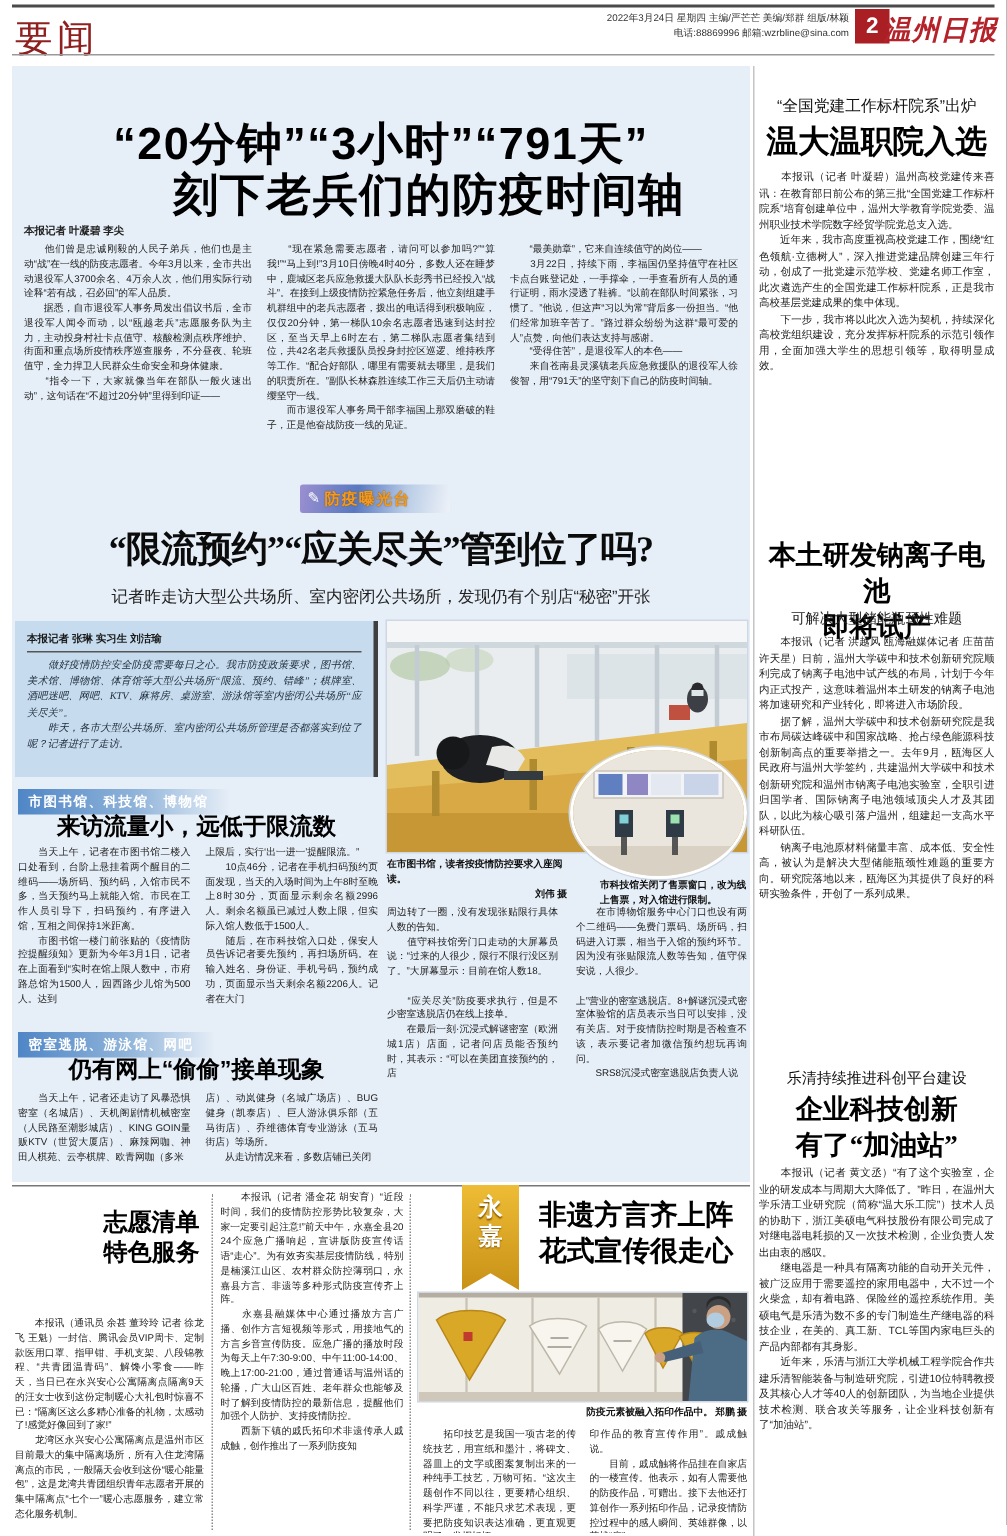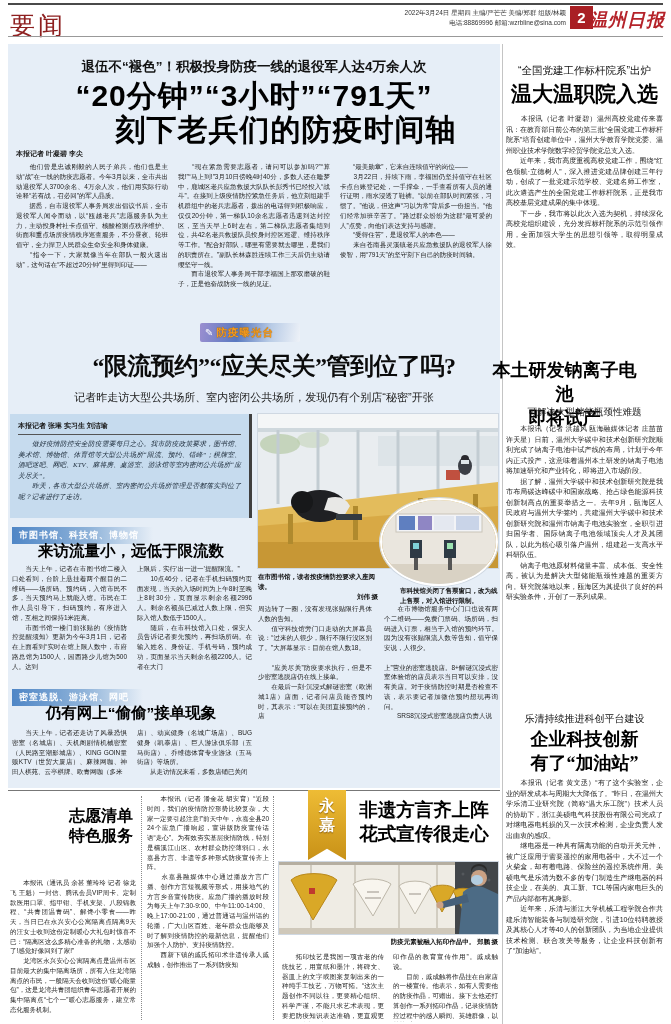--- a/index.html
+++ b/index.html
@@ -23,21 +23,21 @@
   .lead-kicker{font-size:13.5px;font-weight:bold;color:#111;}
   .lead-h1{font-size:30px;font-weight:900;letter-spacing:1px;color:#000;}
   .byline{font-size:7px;font-weight:bold;color:#222;}
   .colrow{display:flex;gap:10px;}
   .colrow>div{flex:1;}
   
   .spot-badge{width:100px;height:19px;border-radius:2px;display:flex;align-items:center;gap:3px;padding-left:5px;
       background:linear-gradient(100deg,#9b8fd0,#5878c0 38%,#b9cce6 70%,#eef2f8);box-sizing:border-box;}
   .spot-badge .pen{color:#fff;font-size:10px;}
   .spot-badge .txt{color:#f59a1e;font-weight:900;font-size:10.5px;letter-spacing:1px;text-shadow:0 0 1px #7a4d00;}
-  .spot-h2{font-size:24px;font-weight:900;letter-spacing:-.5px;color:#0b0b0b;padding-left:20px;}
+  .spot-h2{font-size:24px;font-weight:900;letter-spacing:-.5px;color:#0b0b0b;}
   .spot-sub{font-size:11px;color:#222;}
   .introbox{background:#c6dbee;border-right:3px solid #3f3f3f;box-sizing:border-box;padding:7px 8px;}
   .introbox .bl{font-size:7px;font-weight:bold;border-bottom:1px solid #555;padding-bottom:3px;margin-bottom:4px;}
   .introtext{font-family:"Liberation Serif","DejaVu Serif",serif;font-style:italic;font-size:6.8px;line-height:1.55;color:#1c2b3a;}
   .bar{display:inline-block;padding:2px 14px 2px 7px;color:#fff;font-weight:bold;font-size:9px;letter-spacing:1px;
        background:linear-gradient(90deg,#4f86c6,#8fb3d9 55%,rgba(230,238,247,0));}
   .sec-h{font-size:15.5px;font-weight:900;color:#000;}
   .cap{font-family:"Liberation Serif","DejaVu Serif",serif;font-size:6.5px;font-weight:bold;line-height:1.5;color:#111;}
   .photo-frame{background:#fff;box-shadow:0 0 0 1px #cfd8e2;}
   
@@ -61,21 +61,20 @@
   <div class="abs meta" style="right:105px;top:8px;width:260px;">
     <div>2022年3月24日 星期四 主编/严芒芒 美编/郑群 组版/林颖</div>
     <div>电话:88869996 邮箱:wzrbline@sina.com</div>
   </div>
   <div class="abs pagenum" style="right:78px;top:6px;">2</div>
   <div class="abs masthead" style="right:6px;top:8px;">温州日报</div>
   <div class="abs" style="left:8px;top:36px;width:655px;height:1px;background:#999;"></div>
 
   <div class="abs panel" style="left:8px;top:44px;width:492px;height:744px;"></div>
 
-  <div class="abs lead-kicker center" style="left:8px;top:58px;width:492px;">退伍不“褪色”！积极投身防疫一线的退役军人达4万余人次</div>
   <div class="abs lead-h1 center" style="left:8px;top:76px;width:492px;">“20分钟”“3小时”“791天”</div>
   <div class="abs lead-h1 center" style="left:8px;top:110px;width:556px;">刻下老兵们的防疫时间轴</div>
   <div class="abs byline" style="left:16px;top:149px;">本报记者 叶凝碧 李尖</div>
   <div class="abs colrow" style="left:16px;top:162px;width:476px;height:158px;overflow:hidden;">
     <div class="t65 jt">　　他们曾是忠诚刚毅的人民子弟兵，他们也是主动“战”在一线的防疫志愿者。今年3月以来，全市共出动退役军人3700余名、4万余人次，他们用实际行动诠释“若有战，召必回”的军人品质。
 　　据悉，自市退役军人事务局发出倡议书后，全市退役军人闻令而动，以“瓯越老兵”志愿服务队为主力，主动投身村社卡点值守、核酸检测点秩序维护、街面和重点场所疫情秩序巡查服务，不分昼夜、轮班值守，全力捍卫人民群众生命安全和身体健康。
 　　“指令一下，大家就像当年在部队一般火速出动”，这句话在“不超过20分钟”里得到印证——</div>
     <div class="t65 jt">　　“现在紧急需要志愿者，请问可以参加吗?”“算我!”“马上到!”3月10日傍晚4时40分，多数人还在睡梦中，鹿城区老兵应急救援大队队长彭秀书已经投入“战斗”。在接到上级疫情防控紧急任务后，他立刻组建手机群组中的老兵志愿者，拨出的电话得到积极响应，仅仅20分钟，第一梯队10余名志愿者迅速到达封控区，至当天早上6时左右，第二梯队志愿者集结到位，共42名老兵救援队员投身封控区巡逻、维持秩序等工作。“配合好部队，哪里有需要就去哪里，是我们的职责所在。”副队长林森胜连续工作三天后仍主动请缨坚守一线。
 　　而市退役军人事务局干部李福国上那双磨破的鞋子，正是他奋战防疫一线的见证。</div>
     <div class="t65 jt">　　“最美勋章”，它来自连续值守的岗位——
@@ -264,21 +263,21 @@
 　　目前，戚成触将作品挂在自家店的一楼宣传。他表示，如有人需要他的防疫作品，可赠出。接下去他还打算创作一系列拓印作品，记录疫情防控过程中的感人瞬间、英雄群像，以艺战“疫”。</div>
 
   <div class="abs" style="left:502px;top:44px;width:1px;height:980px;background:#c4c4c4;"></div>
 
   <div class="abs r-kicker center" style="left:506px;top:64px;width:157px;">“全国党建工作标杆院系”出炉</div>
   <div class="abs r-h serif center" style="left:506px;top:80px;width:157px;font-size:21px;">温大温职院入选</div>
   <div class="abs t7 jt" style="left:506px;top:114px;width:157px;height:228px;overflow:hidden;">　　本报讯（记者 叶凝碧）温州高校党建传来喜讯：在教育部日前公布的第三批“全国党建工作标杆院系”培育创建单位中，温州大学教育学院党委、温州职业技术学院数字经贸学院党总支入选。
 　　近年来，我市高度重视高校党建工作，围绕“红色领航·立德树人”，深入推进党建品牌创建三年行动，创成了一批党建示范学校、党建名师工作室，此次遴选产生的全国党建工作标杆院系，正是我市高校基层党建成果的集中体现。
 　　下一步，我市将以此次入选为契机，持续深化高校党组织建设，充分发挥标杆院系的示范引领作用，全面加强大学生的思想引领等，取得明显成效。</div>
 
-  <div class="abs r-h serif center" style="left:486px;top:358px;width:157px;font-size:18px;">
+  <div class="abs r-h serif center" style="left:506px;top:358px;width:157px;font-size:18px;">
     <div>本土研发钠离子电池</div>
     <div>即将试产</div>
   </div>
   <div class="abs center" style="left:506px;top:406px;width:157px;font-size:9.5px;color:#222;">可解决大型储能瓶颈性难题</div>
   <div class="abs t7 jt" style="left:506px;top:424px;width:157px;height:272px;overflow:hidden;">　　本报讯（记者 洪越风 瓯海融媒体记者 庄苗苗 许天星）日前，温州大学碳中和技术创新研究院顺利完成了钠离子电池中试产线的布局，计划于今年内正式投产，这意味着温州本土研发的钠离子电池将加速研究和产业转化，即将进入市场阶段。
 　　据了解，温州大学碳中和技术创新研究院是我市布局碳达峰碳中和国家战略、抢占绿色能源科技创新制高点的重要举措之一。去年9月，瓯海区人民政府与温州大学签约，共建温州大学碳中和技术创新研究院和温州市钠离子电池实验室，全职引进归国学者、国际钠离子电池领域顶尖人才及其团队，以此为核心吸引落户温州，组建起一支高水平科研队伍。
 　　钠离子电池原材料储量丰富、成本低、安全性高，被认为是解决大型储能瓶颈性难题的重要方向。研究院落地以来，瓯海区为其提供了良好的科研实验条件，开创了一系列成果。</div>
 
   <div class="abs r-kicker center" style="left:506px;top:712px;width:157px;font-size:10px;">乐清持续推进科创平台建设</div>
   <div class="abs r-h serif center" style="left:506px;top:727px;width:157px;font-size:18px;">

